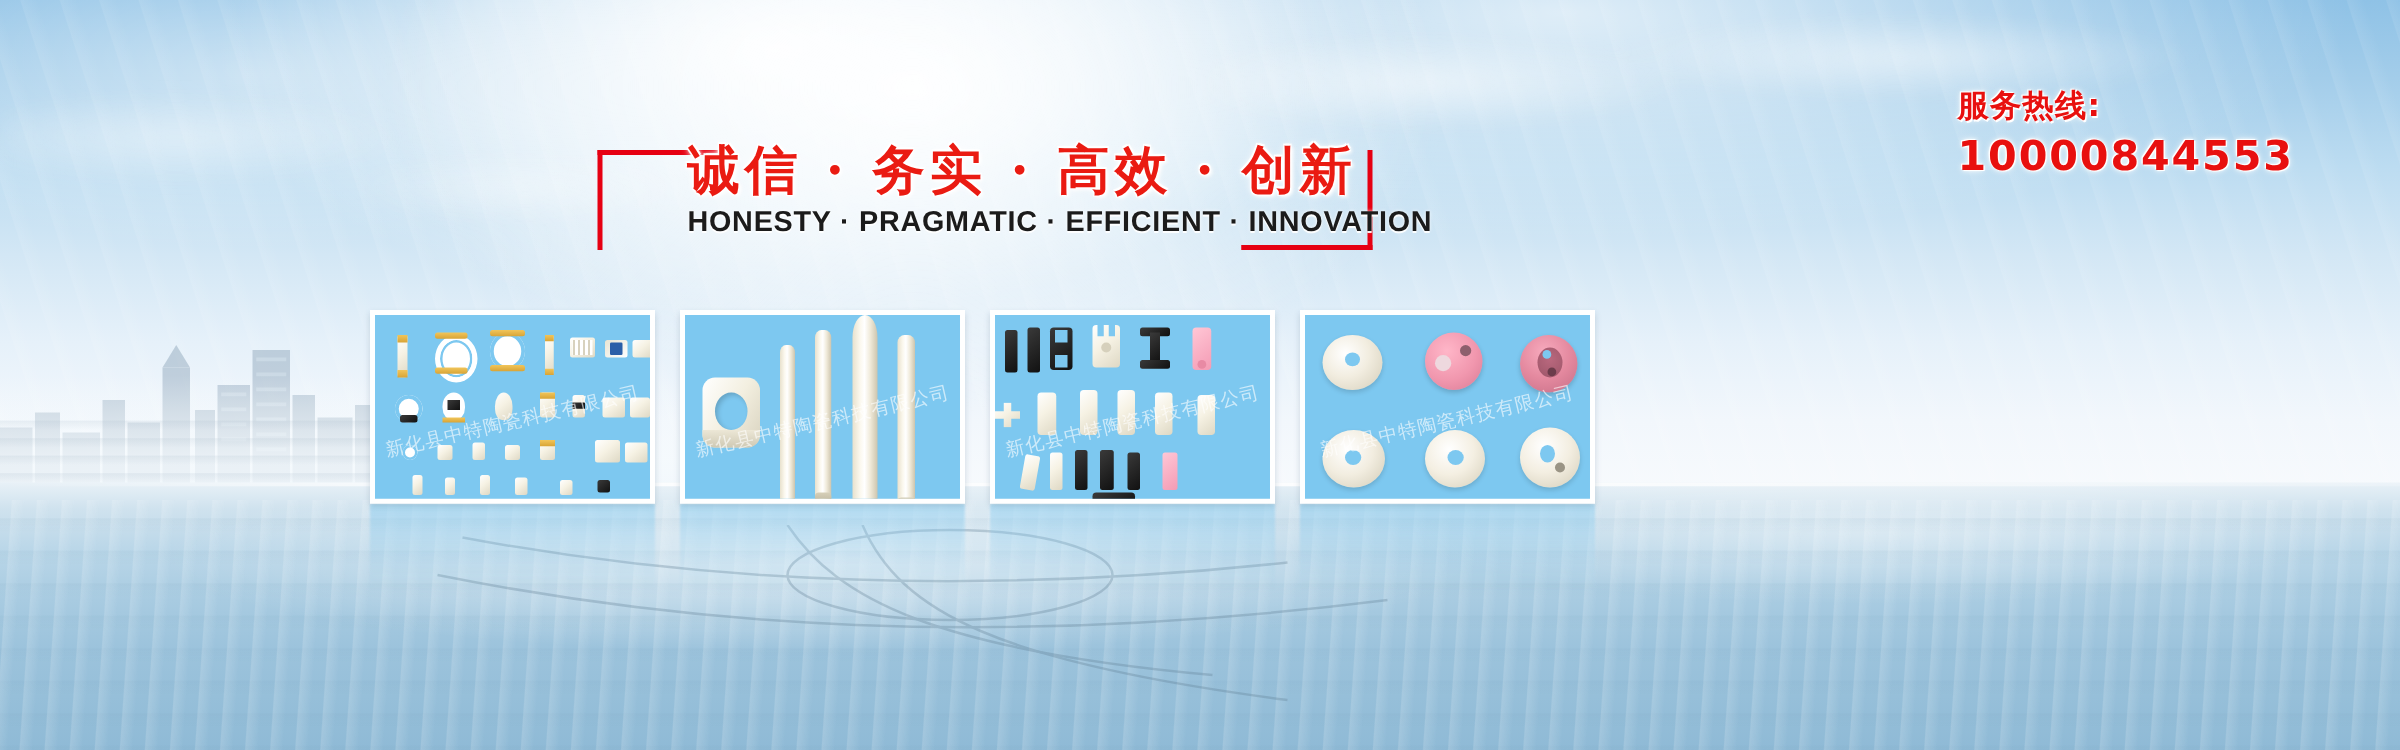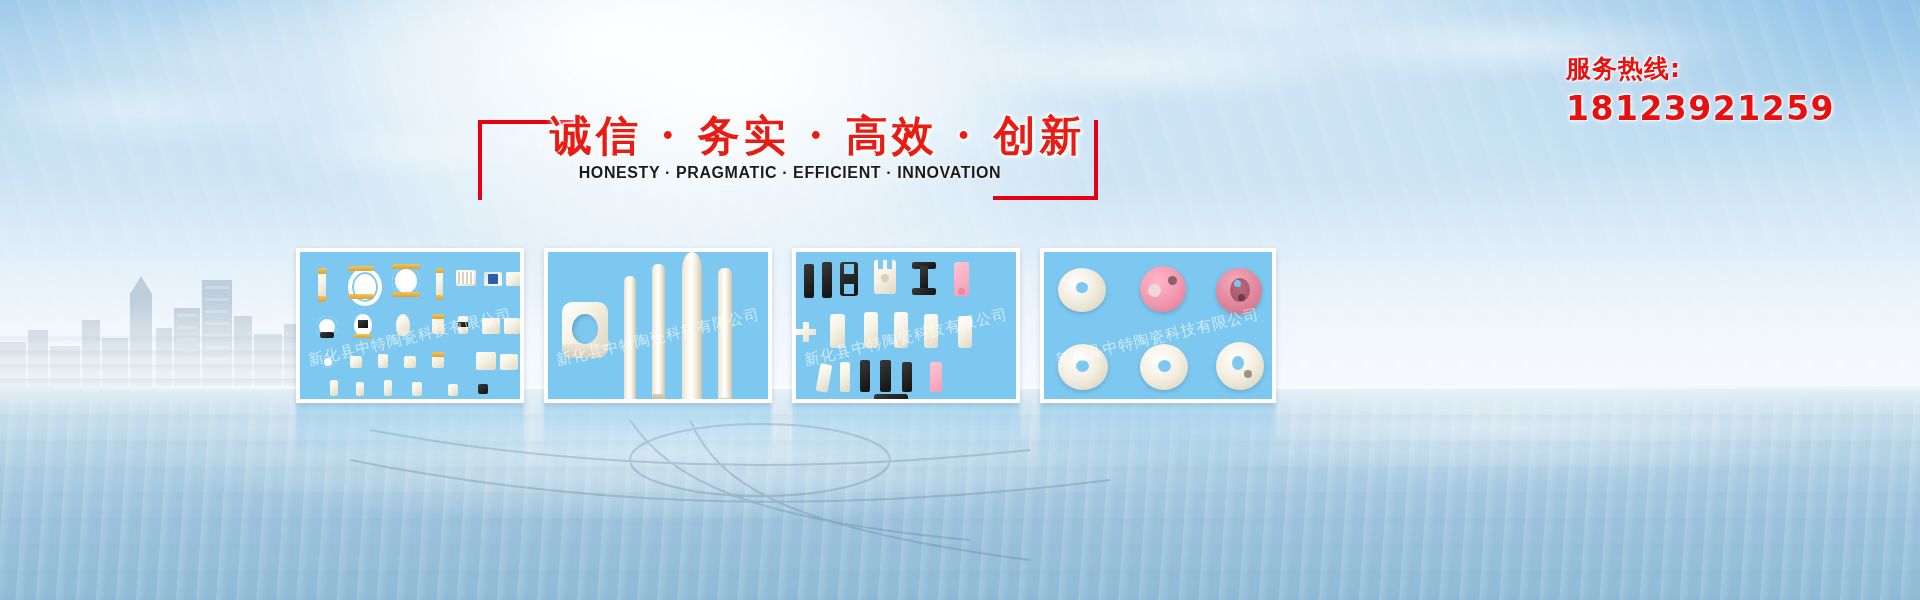--- a/index.html
+++ b/index.html
@@ -116,21 +116,21 @@
     white-space:nowrap;
     text-shadow:
        0 0 2px #fff, 0 0 4px #fff, 0 0 7px #fff,
        1px 1px 0 #fff, -1px 1px 0 #fff, 1px -1px 0 #fff, -1px -1px 0 #fff,
        2px 2px 3px rgba(255,255,255,.95);
   }
   .slogan-en{
     position:absolute; left:72px; top:52px; width:480px;
     text-align:center;
     font-family:"Liberation Sans","DejaVu Sans",sans-serif;
-    font-size:16px;
+    font-size:23px;
     font-weight:700;
     color:#1b1b1b;
     letter-spacing:.6px;
     white-space:nowrap;
     text-shadow:0 0 3px rgba(255,255,255,.9),0 1px 0 rgba(255,255,255,.9);
   }
 
   
   .contact{
     position:absolute; left:1566px; top:52px; width:330px;
@@ -139,20 +139,21 @@
     font-family:"DejaVu Sans","Liberation Sans",sans-serif;
     font-size:25px;
     font-weight:700;
     color:#e8100f;
     letter-spacing:1px;
     line-height:1.15;
     white-space:nowrap;
     text-shadow:0 0 3px #fff,0 0 6px #fff,1px 1px 0 #fff,-1px -1px 0 #fff;
   }
   .contact-label{
+    margin-top:16px;
     font-family:"DejaVu Sans","Liberation Sans",sans-serif;
     font-size:25px;
     font-weight:700;
     color:#e8100f;
     letter-spacing:1px;
     white-space:nowrap;
     text-shadow:0 0 3px #fff,0 0 6px #fff,1px 1px 0 #fff,-1px -1px 0 #fff;
   }
   .contact-phone{
     margin-top:4px;
@@ -297,21 +298,21 @@
       <div class="br-tl-v"></div>
       <div class="br-br-h"></div>
       <div class="br-br-v"></div>
     </div>
     <div class="slogan-cn">诚信 · 务实 · 高效 · 创新</div>
     <div class="slogan-en">HONESTY · PRAGMATIC · EFFICIENT · INNOVATION</div>
   </div>
 
   <div class="contact">
     <div class="contact-label">服务热线:</div>
-    <div class="contact-phone">18123921259</div>
+    <div class="contact-phone">10000844553</div>
   </div>
 
   <div class="panel-reflect pr1"></div>
   <div class="panel-reflect pr2"></div>
   <div class="panel-reflect pr3"></div>
   <div class="panel-reflect pr4"></div>
 
   <div class="panels">
 
     <div class="panel panel-1">

